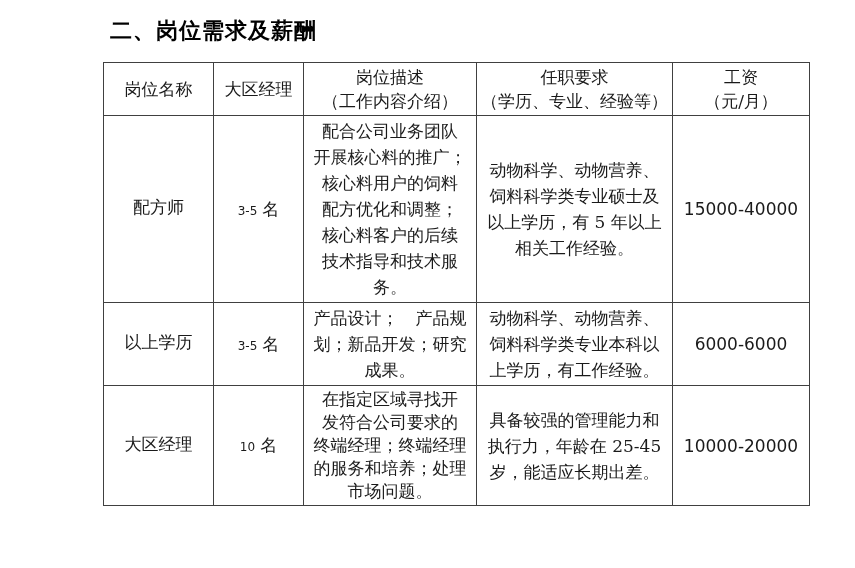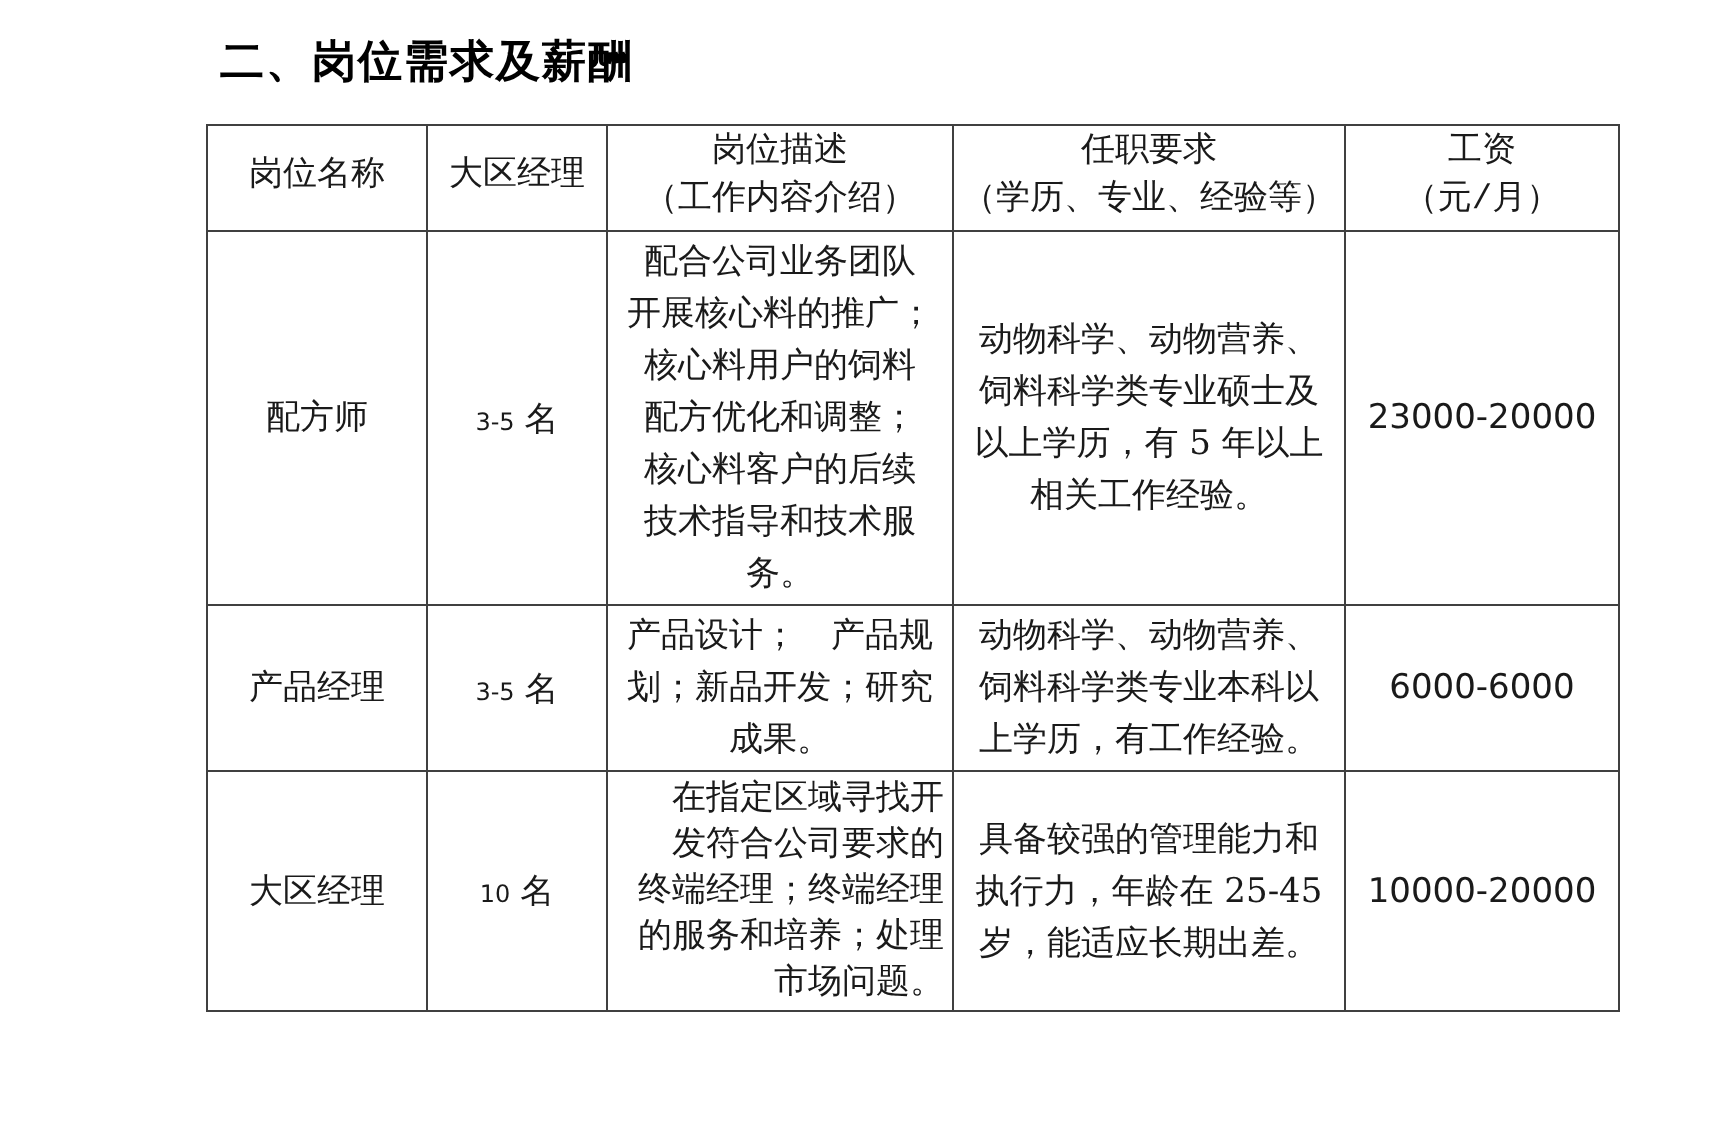--- a/index.html
+++ b/index.html
@@ -41,32 +41,32 @@
     border: 1px solid #404040;
     vertical-align: middle;
     font-weight: 400;
     font-size: 17px;
     color: #1a1a1a;
     padding: 2px 4px;
     text-align: center;
     white-space: pre-line;
     overflow: hidden;
   }
-  table.jobs thead tr { height: 53px; font-family: Liberation Mono, monospace; }
+  table.jobs thead tr { height: 53px; }
   table.jobs tr.r1 { height: 183px; }
   table.jobs tr.r2 { height: 79px; }
   table.jobs tr.r3 { height: 120px; }
   table.jobs th { line-height: 24px; }
-  td.c-name { line-height: 24px; }
+  td.c-name { line-height: 24px; font-family: Liberation Mono, monospace; }
   td.c-desc {
     text-align: left;
     padding: 2px 5px;
     line-height: 26px;
   }
-  tr.r3 td.c-desc { line-height: 23px; text-align: right; }
+  tr.r3 td.c-desc { line-height: 23px; }
   td.c-req { line-height: 26px; }
   .num {
     font-family: "DejaVu Sans", "Liberation Sans", sans-serif;
     font-size: 12px;
   }
   td.c-count .num { margin-right: 5px; }
 </style>
 </head>
 <body>
 
@@ -102,24 +102,24 @@
 开展核心料的推广；
 核心料用户的饲料
 配方优化和调整；
 核心料客户的后续
 技术指导和技术服
 务。</td>
         <td class="c-req">动物科学、动物营养、
 饲料科学类专业硕士及
 以上学历，有 5 年以上
 相关工作经验。</td>
-        <td class="c-salary num">23000-20000</td>
+        <td class="c-salary num">15000-40000</td>
       </tr>
       <tr class="r2">
-        <td class="c-name">产品经理</td>
+        <td class="c-name">以上学历</td>
         <td class="c-count"><span class="num">3-5</span><span>名</span></td>
         <td class="c-desc">产品设计；　产品规
 划；新品开发；研究
 成果。</td>
         <td class="c-req">动物科学、动物营养、
 饲料科学类专业本科以
 上学历，有工作经验。</td>
         <td class="c-salary num">6000-6000</td>
       </tr>
       <tr class="r3">

